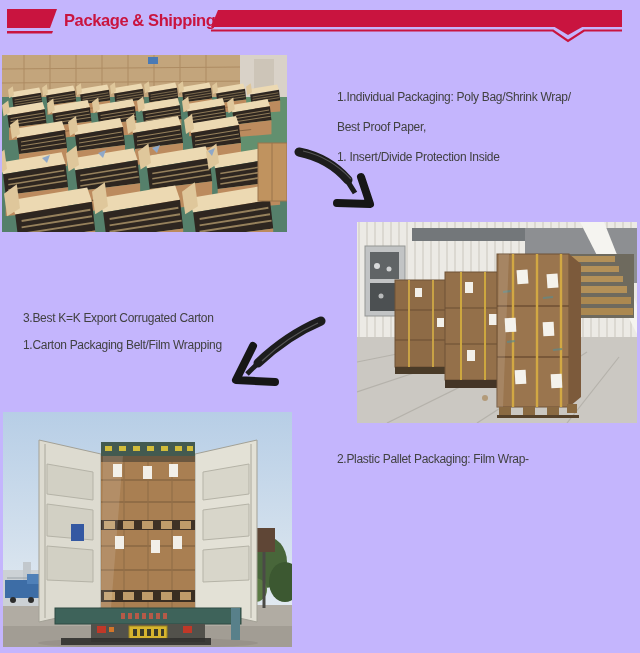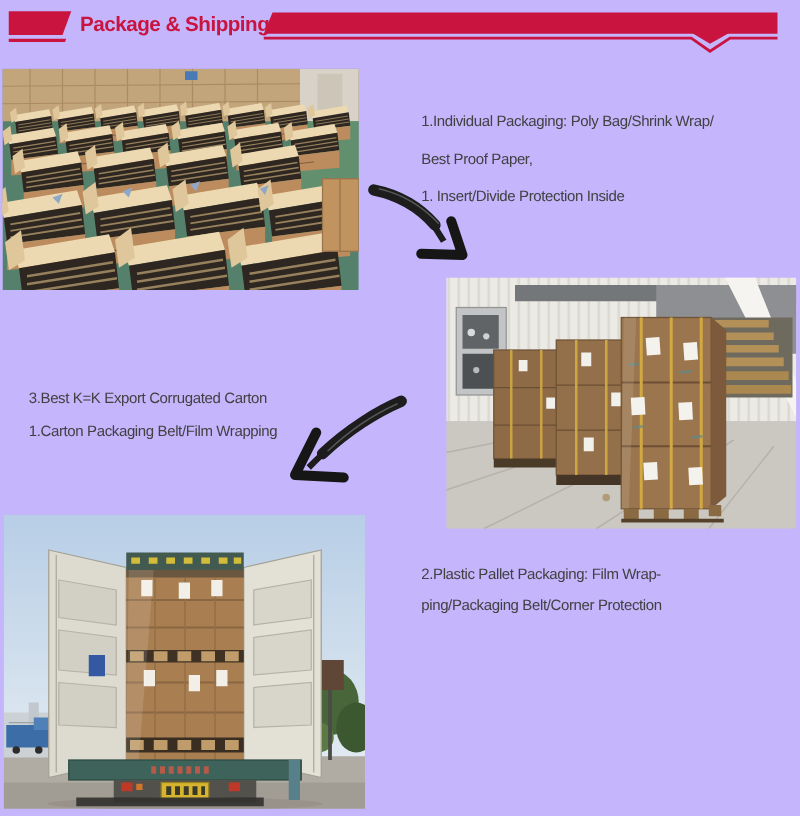--- a/index.html
+++ b/index.html
@@ -360,17 +360,16 @@
         <rect x="228" y="196" width="9" height="32" fill="#58808a"></rect>
         <ellipse cx="145" cy="231" rx="110" ry="5" fill="#8d887f" opacity="0.5"></ellipse>
         <rect x="58" y="226" width="150" height="7" fill="#2a2a28" opacity="0.85"></rect>
       </g>
     </svg>
   </figure>
 
   <div id="note-3" class="note">
     <span class="para">
       <span class="ln">2.Plastic Pallet Packaging: Film Wrap-</span>
-      <span class="ln">ping/Packaging Belt/Corner Protection</span>
     </span>
   </div>
 
 </div>
 
 </body></html>

